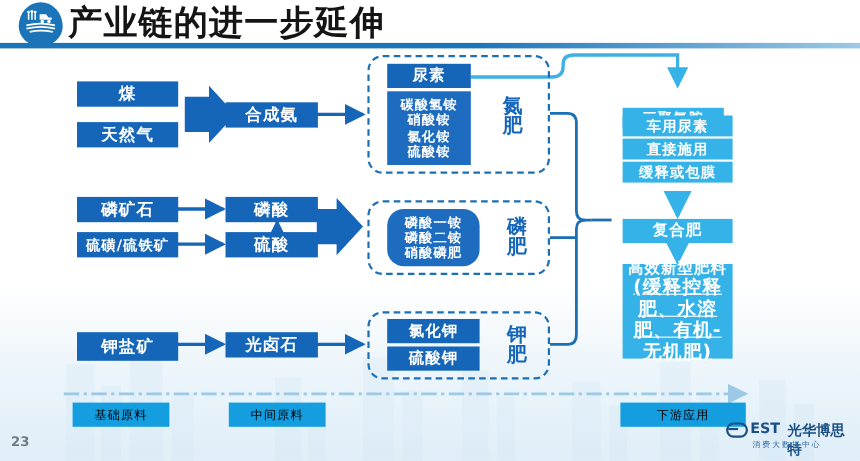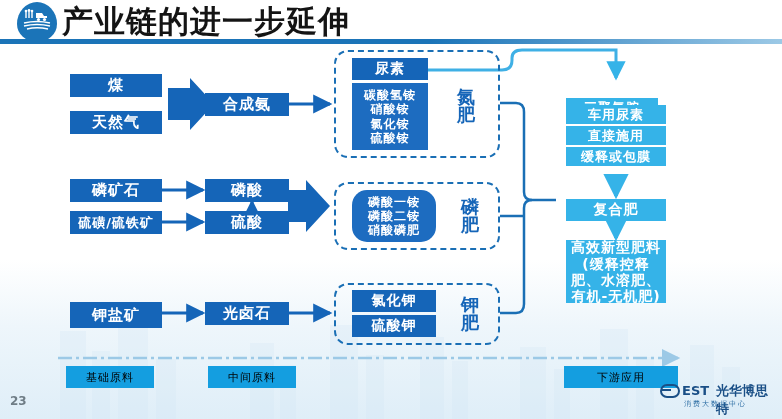--- a/index.html
+++ b/index.html
@@ -225,23 +225,23 @@
     <div>肥</div>
   </div>
 
   <div class="box lt" style="left:566px;top:84px;width:92px;height:19px;font-size:13px;margin-top:14px;">三聚氰胺</div>
   <div class="box lt" style="left:566px;top:105px;width:100px;height:19px;font-size:13px;">车用尿素</div>
   <div class="box lt" style="left:566px;top:126px;width:100px;height:19px;font-size:13px;text-align:center;">直接施用</div>
   <div class="box lt" style="left:566px;top:147px;width:100px;height:19px;font-size:13px;">缓释或包膜</div>
 
   <div class="box lt" style="left:566px;top:199px;width:100px;height:22px;font-size:14px;">复合肥</div>
 
-  <div class="box lt stack" style="left:566px;top:240px;width:100px;height:63px;font-size:14px;padding:20px 2px;">
+  <div class="box lt stack" style="left:566px;top:240px;width:100px;height:86px;font-size:14px;padding:20px 2px;">
     <span style="font-size:14px;">高效新型肥料</span>
-    <span style="font-size:14px;font-weight:bold;line-height:1.15;">(缓释控释肥、水溶肥、有机-无机肥)</span>
+    <span style="font-size:17px;font-weight:bold;line-height:1.15;text-decoration:underline;">(缓释控释肥、水溶肥、有机-无机肥)</span>
   </div>
 
   <div class="phase" style="left:66px;top:366px;width:88px;height:22px;">基础原料</div>
   <div class="phase" style="left:208px;top:366px;width:88px;height:22px;">中间原料</div>
   <div class="phase" style="left:564px;top:366px;width:114px;height:22px;">下游应用</div>
 
   <div class="pagenum">23</div>
 
   <div class="footer-logo">
     <div class="fl-mark"></div>

